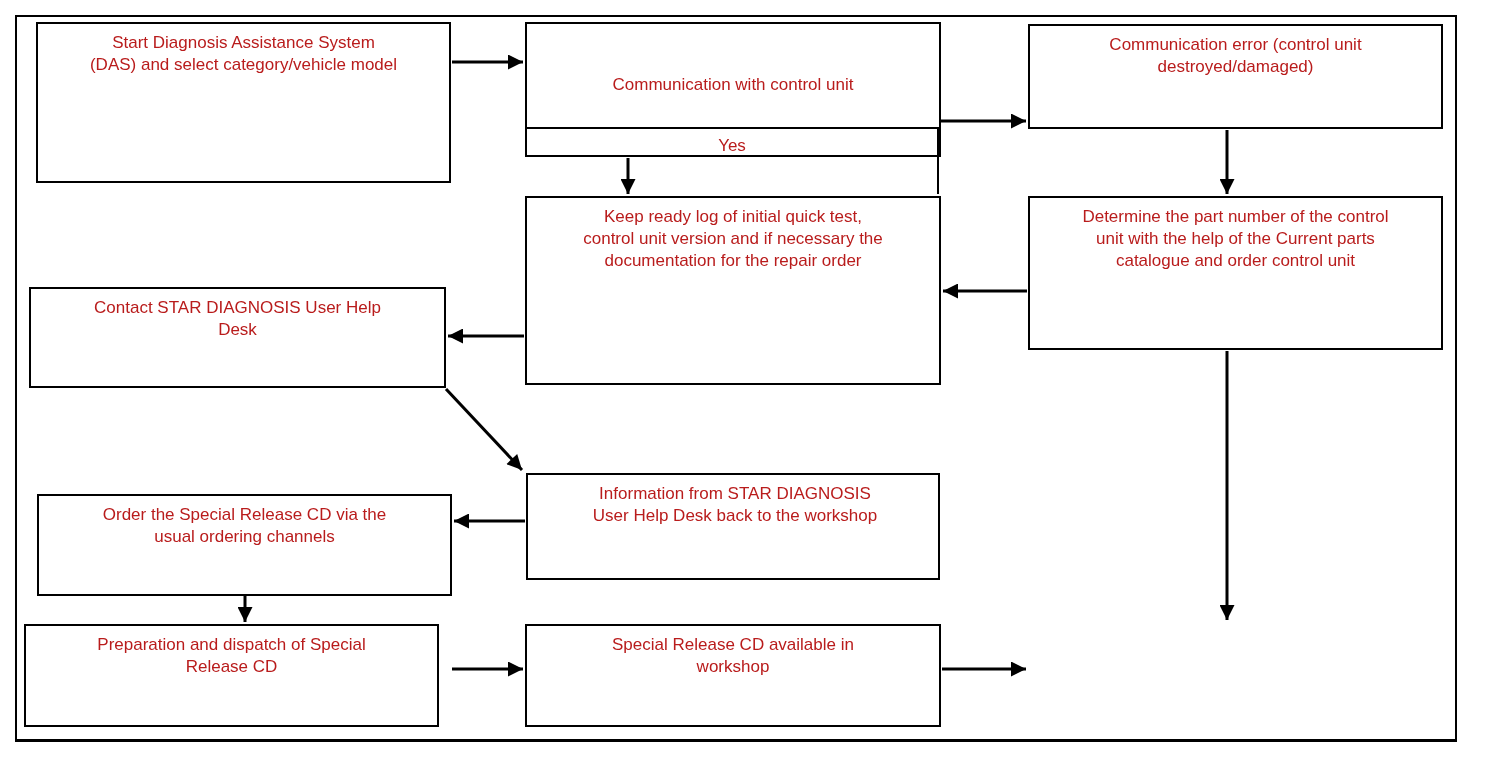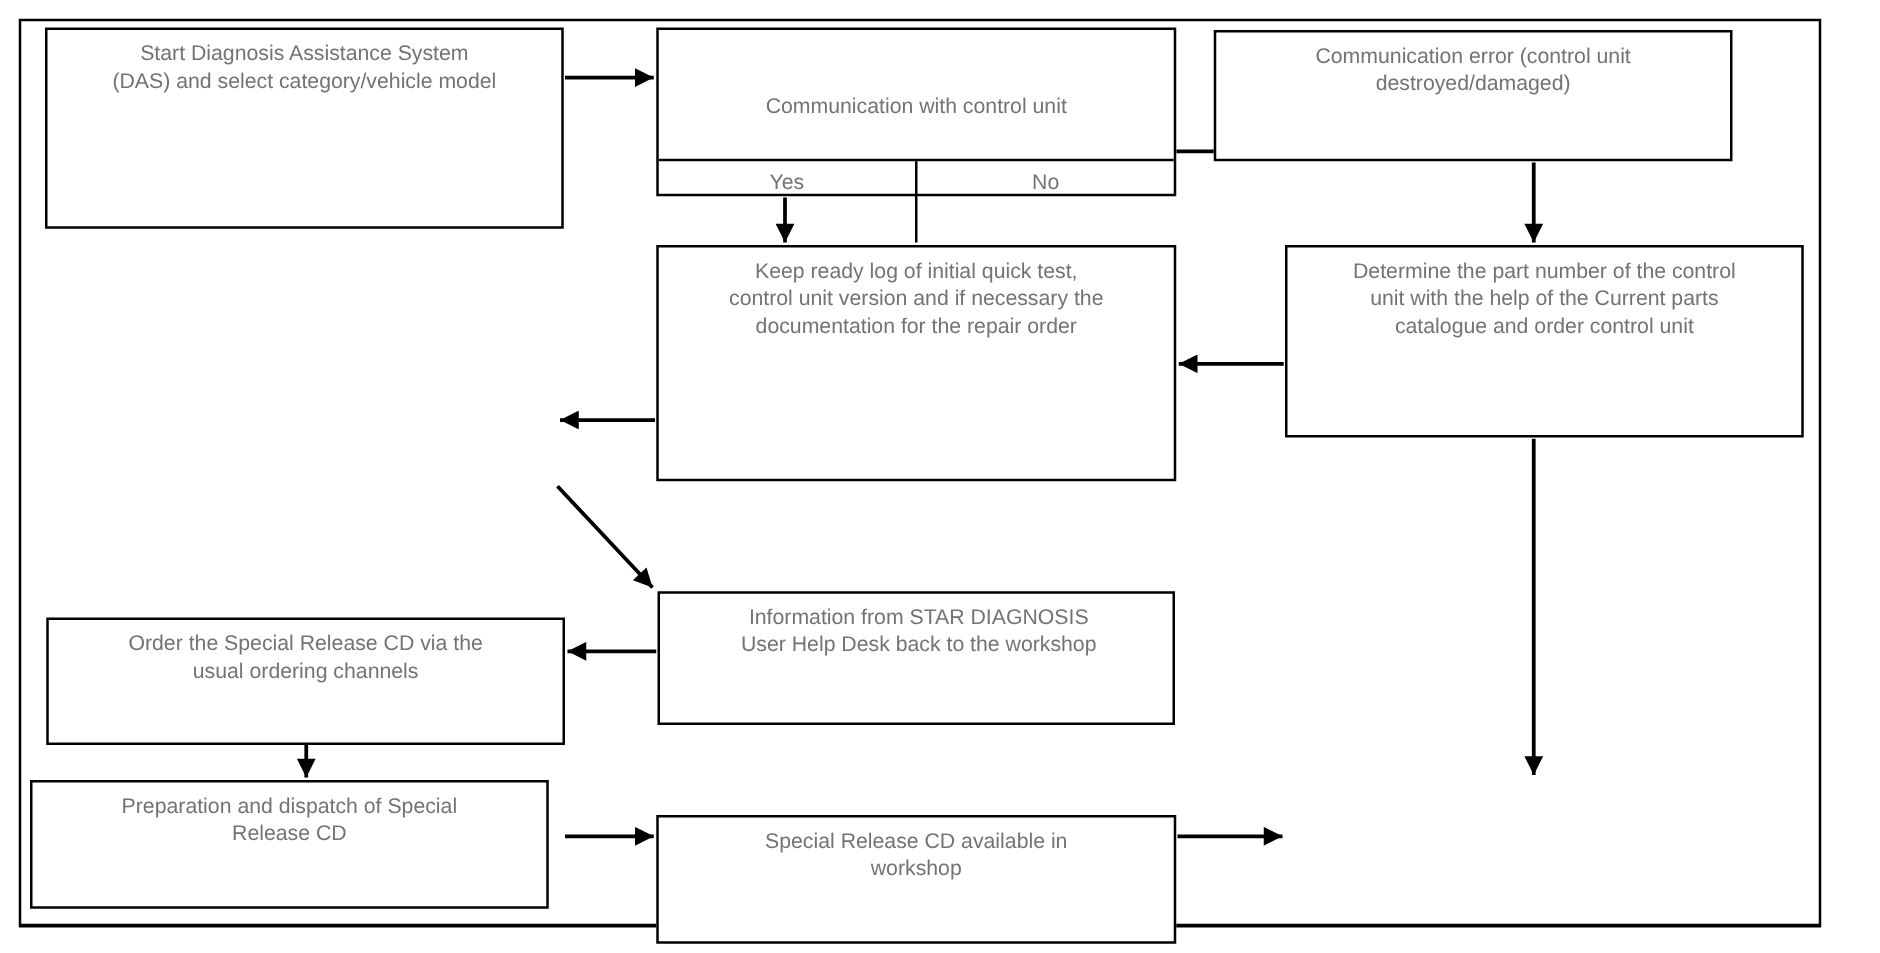--- a/index.html
+++ b/index.html
@@ -6,21 +6,21 @@
   html, body {
     width: 1504px; height: 762px;
     background: #ffffff;
     font-family: "Liberation Sans", sans-serif;
     overflow: hidden;
   }
   .canvas {
     position: relative;
     width: 1340px; height: 762px;
     background: #ffffff;
-    color: #737373;
+    color: #b91c1c;
   }
   .frame {
     position: absolute;
     left: 15px; top: 15px;
     width: 1442px; height: 727px;
     border: 2px solid #000;
     border-bottom-width: 3px;
   }
   .connectors {
     position: absolute;
@@ -34,28 +34,28 @@
     background: #ffffff;
     text-align: center;
     font-size: 17px;
     line-height: 22px;
     padding: 8px 8px 0 8px;
   }
   .node .label { white-space: pre-line; }
   
   .n-start      { left: 36px;   top: 22px;  width: 415px; height: 161px; }
   .n-comm       { left: 525px;  top: 22px;  width: 416px; height: 135px; padding: 0; }
-  .n-error      { left: 971px; top: 24px;  width: 415px; height: 105px; }
+  .n-error      { left: 1028px; top: 24px;  width: 415px; height: 105px; }
   .n-keep       { left: 525px;  top: 196px; width: 416px; height: 189px; }
   .n-determine  { left: 1028px; top: 196px; width: 415px; height: 154px; }
   .n-contact    { left: 29px;   top: 287px; width: 417px; height: 101px; }
   .n-order      { left: 37px;   top: 478px; width: 415px; height: 102px; margin-top: 16px; }
   .n-info       { left: 526px;  top: 473px; width: 414px; height: 107px; padding-left: 12px; }
   .n-prep       { left: 24px;   top: 624px; width: 415px; height: 103px; }
-  .n-cd         { left: 525px;  top: 624px; width: 416px; height: 103px; margin-top: 28px; }
+  .n-cd         { left: 525px;  top: 624px; width: 416px; height: 103px; }
   .n-prog       { left: 1029px; top: 623px; width: 414px; height: 103px; }
   
   .comm-header {
     height: 66px;
     border-bottom: 2px solid #000;
     padding-top: 11px;
     margin-top: 39px;
   }
   .comm-row { display: flex; height: 65px; }
   .comm-cell { flex: 1; padding-top: 6px; }
@@ -94,43 +94,44 @@
   </div>
 
   <div class="node n-comm">
     <div class="comm-header">
       <span class="label">Communication with control unit</span>
     </div>
     <div class="comm-row">
       <div class="comm-cell yes">
         <span class="label">Yes</span>
       </div>
-      <div class="comm-cell no">
-        <span class="label">No</span>
-      </div>
     </div>
   </div>
 
   <div class="node n-error">
     <span class="label">Communication error (control unit
 destroyed/damaged)</span>
   </div>
 
   <div class="node n-determine">
     <span class="label">Determine the part number of the control
 unit with the help of the Current parts
 catalogue and order control unit</span>
   </div>
 
   <div class="node n-keep">
     <span class="label">Keep ready log of initial quick test,
 control unit version and if necessary the
 documentation for the repair order</span>
   </div>
 
+  <div class="node n-contact">
+    <span class="label">Contact STAR DIAGNOSIS User Help
+Desk</span>
+  </div>
 
   <div class="node n-order">
     <span class="label">Order the Special Release CD via the
 usual ordering channels</span>
   </div>
 
   <div class="node n-info">
     <span class="label">Information from STAR DIAGNOSIS
 User Help Desk back to the workshop</span>
   </div>

